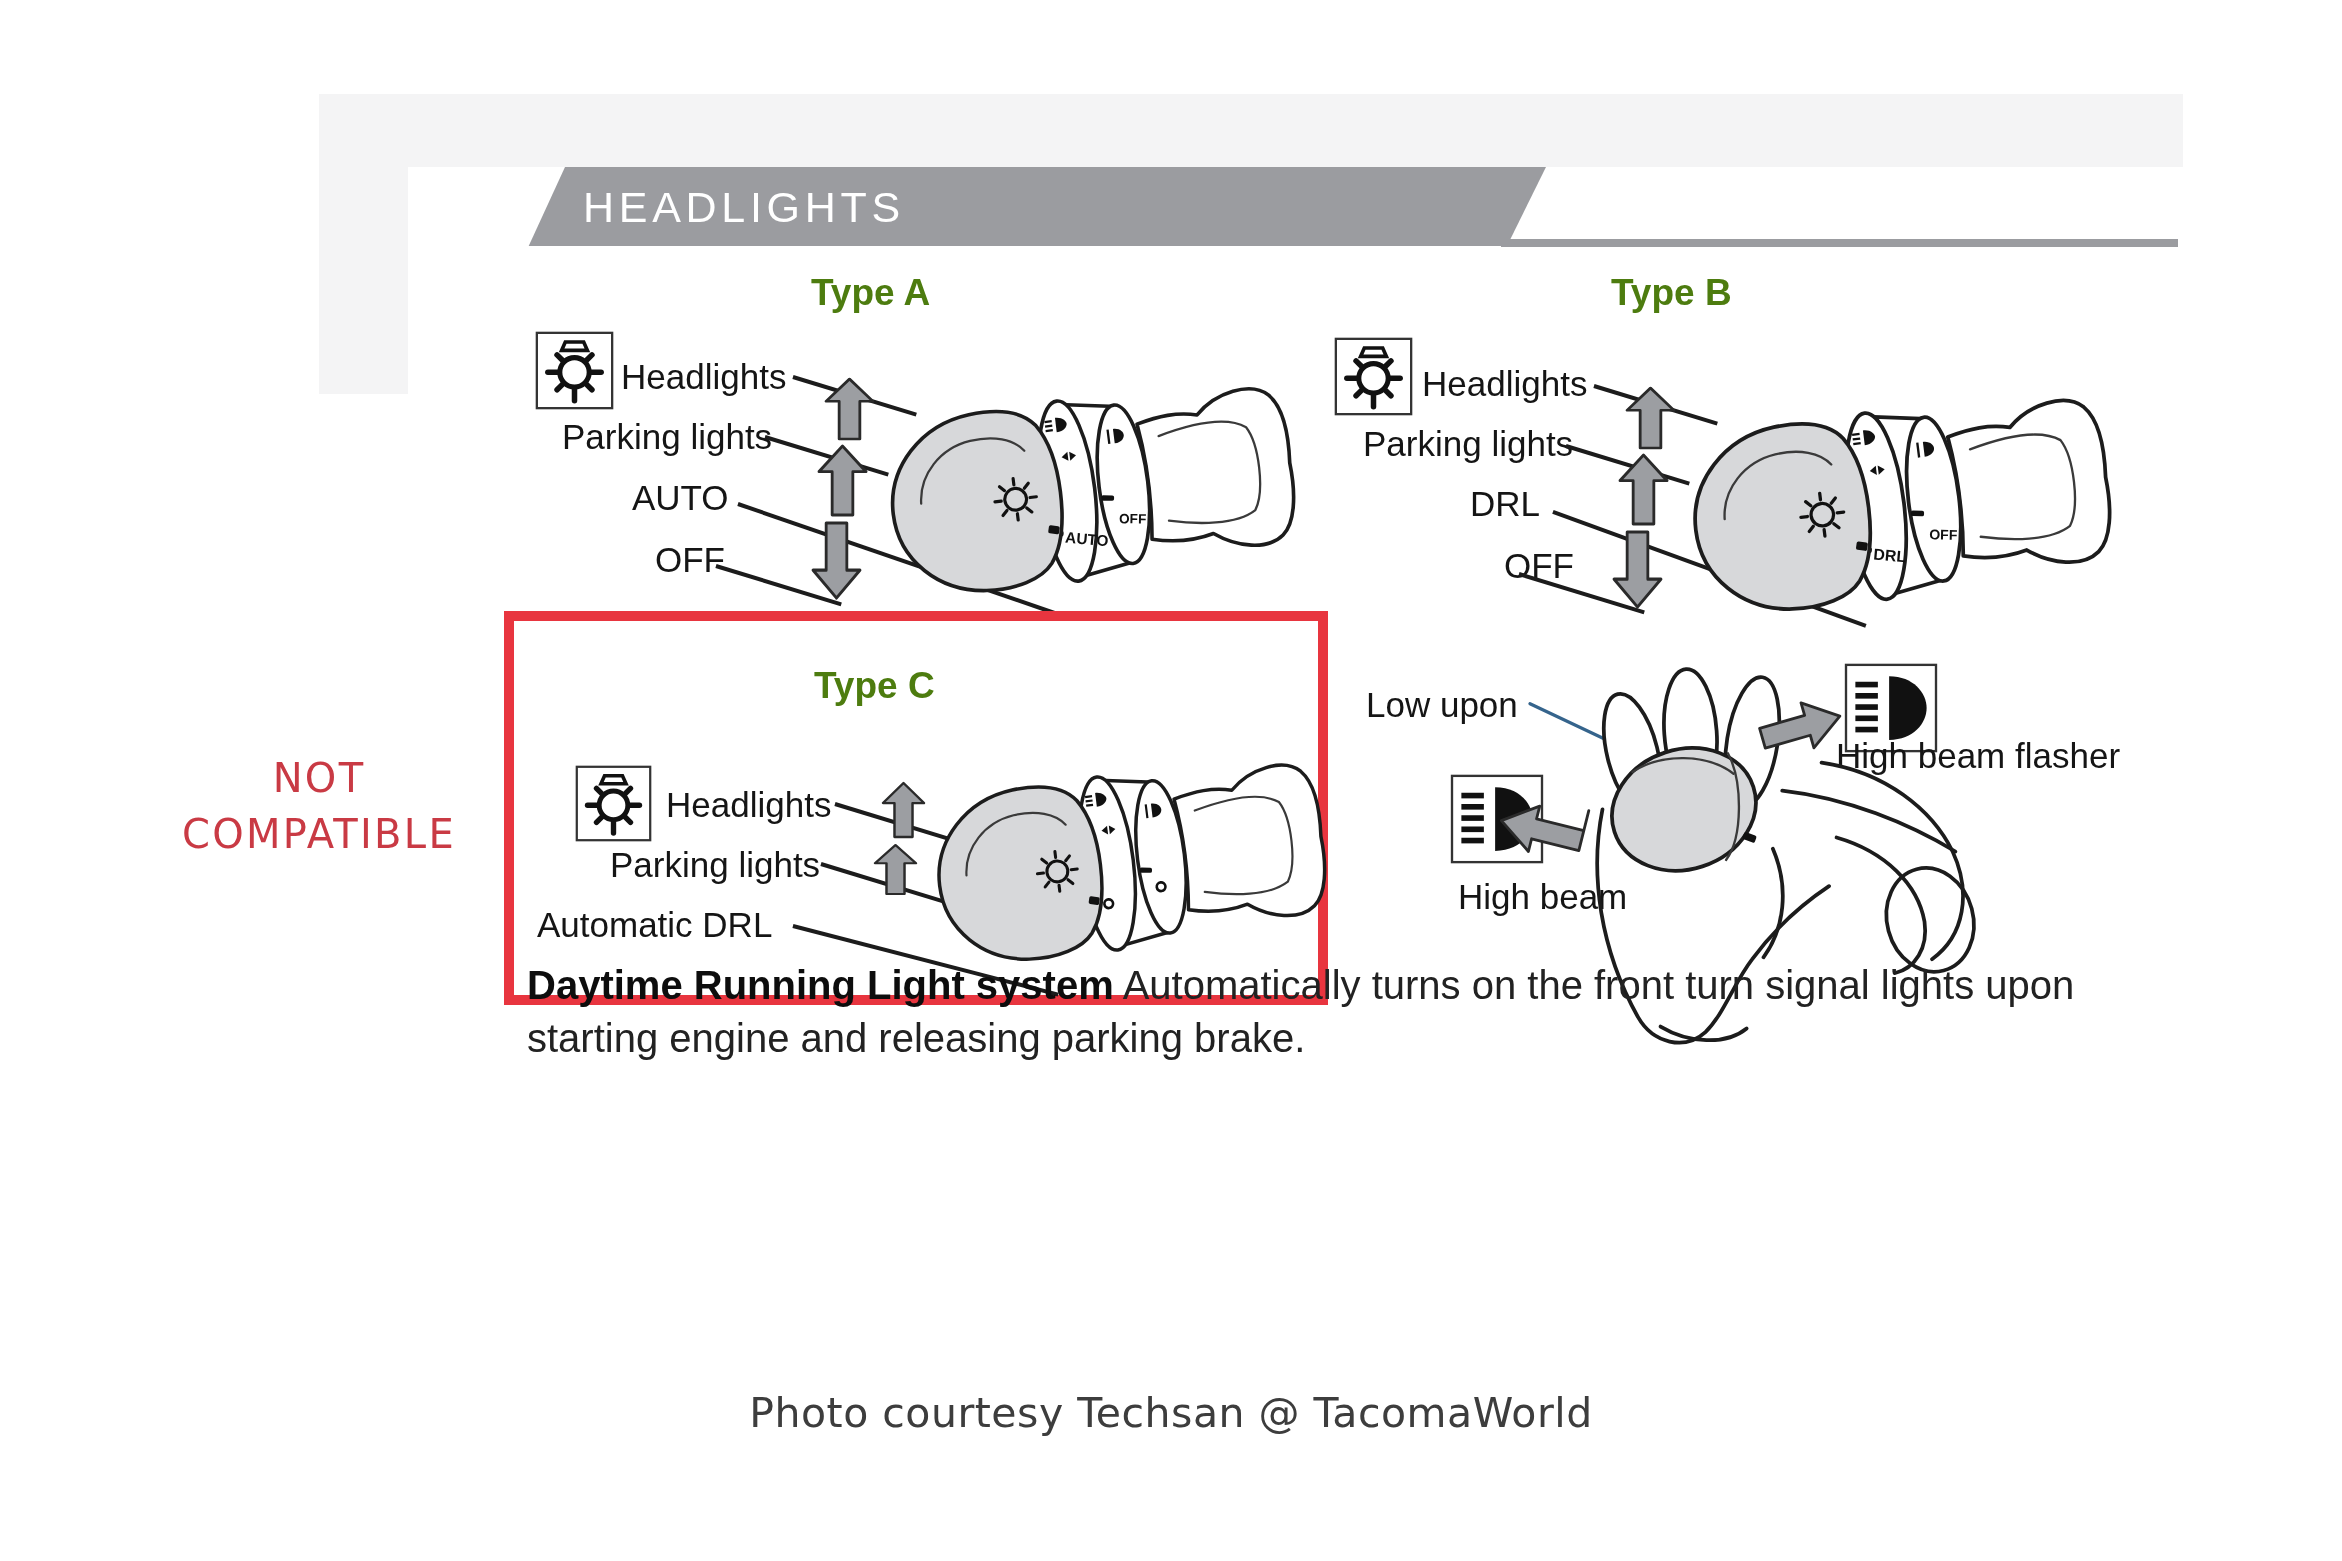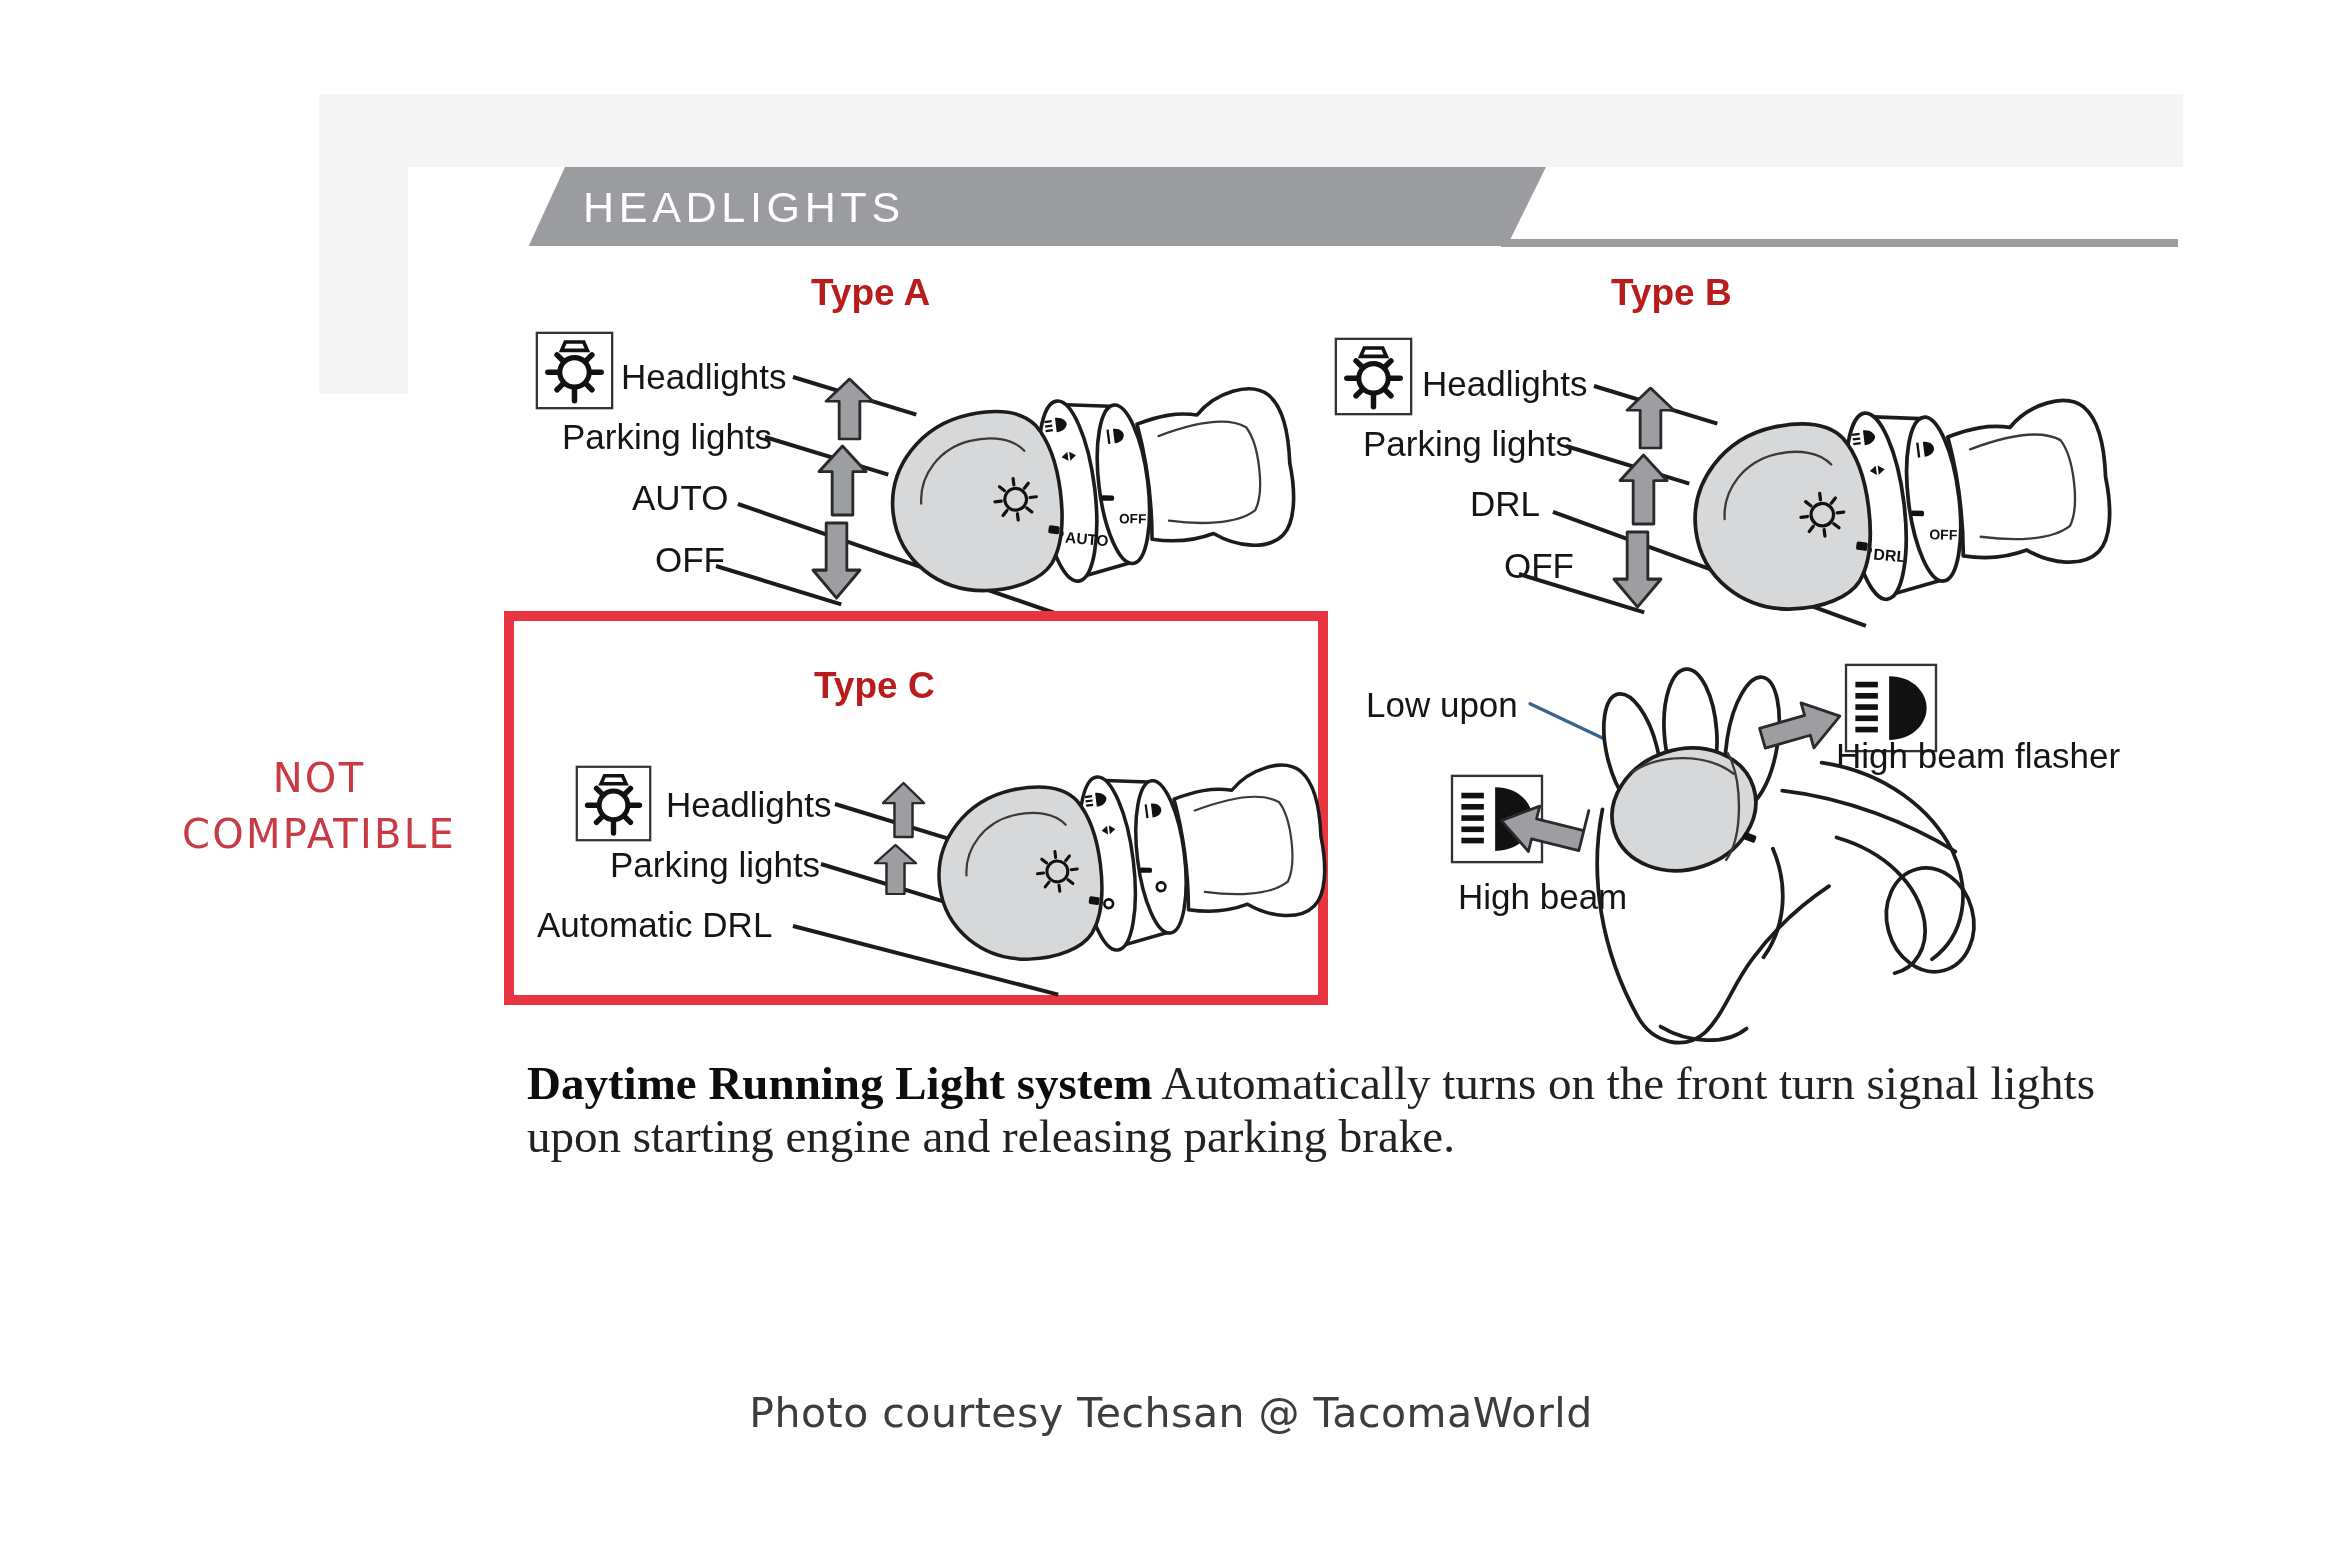--- a/index.html
+++ b/index.html
@@ -7,30 +7,30 @@
           font-family:"Liberation Sans",sans-serif;color:var(--text-dark,#1c1c1c);padding-left:38px;}
   .abs{position:absolute;}
   .band{background:var(--bg-band,#f4f4f5);}
   
   .banner{left:525px;top:167px;width:1021px;height:79px;background:var(--banner-gray,#9b9ca0);
           clip-path:polygon(40px 0,1021px 0,982px 79px,3.7px 79px);}
   .banner-title{left:583px;top:167px;height:79px;line-height:81px;font-size:43px;letter-spacing:4.7px;
           color:#ffffff;font-weight:400;}
   .banner-tail{left:1501px;top:239px;width:677px;height:8.4px;background:var(--banner-gray,#9b9ca0);}
   
-  .type-title{font-size:37px;font-weight:bold;color:#b91c1c;}
+  .type-title{font-size:37px;font-weight:bold;color:#4d7c0f;}
   .dlabel{font-size:35px;color:#151515;white-space:nowrap;}
   .slant{height:3.7px;background:#1c1c1c;transform-origin:left center;}
   
   .redbox{left:504px;top:611px;width:824px;height:394px;border:10.3px solid var(--red-box,#e8353f);
           box-sizing:border-box;background:transparent;}
   .ncwrap{left:111px;top:750px;width:416px;text-align:center;font-family:"DejaVu Sans",sans-serif;
           font-size:40px;letter-spacing:2.3px;line-height:56px;color:var(--nc-red,#c93a44);font-weight:500;}
   
-  .paras{left:527px;top:1057px;width:1615px;font-size:47px;line-height:53px;color:#222;font-family:Liberation Serif, serif;}
+  .paras{left:527px;top:959px;width:1615px;font-size:40px;line-height:53px;color:#222;}
   .paras p{margin:0 0 34px 0;}
   .paras b{color:#0d0d0d;}
   
   .caption{left:0;top:1389px;width:2342px;text-align:center;font-family:"DejaVu Sans",sans-serif;
           font-size:41px;color:var(--caption-gray,#3d3d3d);letter-spacing:0.5px;}
   
   svg{display:block;overflow:visible;}
   .ln{stroke:#1c1c1c;stroke-width:4;stroke-linejoin:round;stroke-linecap:round;}
   .ln2{stroke:#3a3a3a;stroke-width:2.5;stroke-linejoin:round;stroke-linecap:round;fill:none;}
   .wh{fill:#ffffff;}

